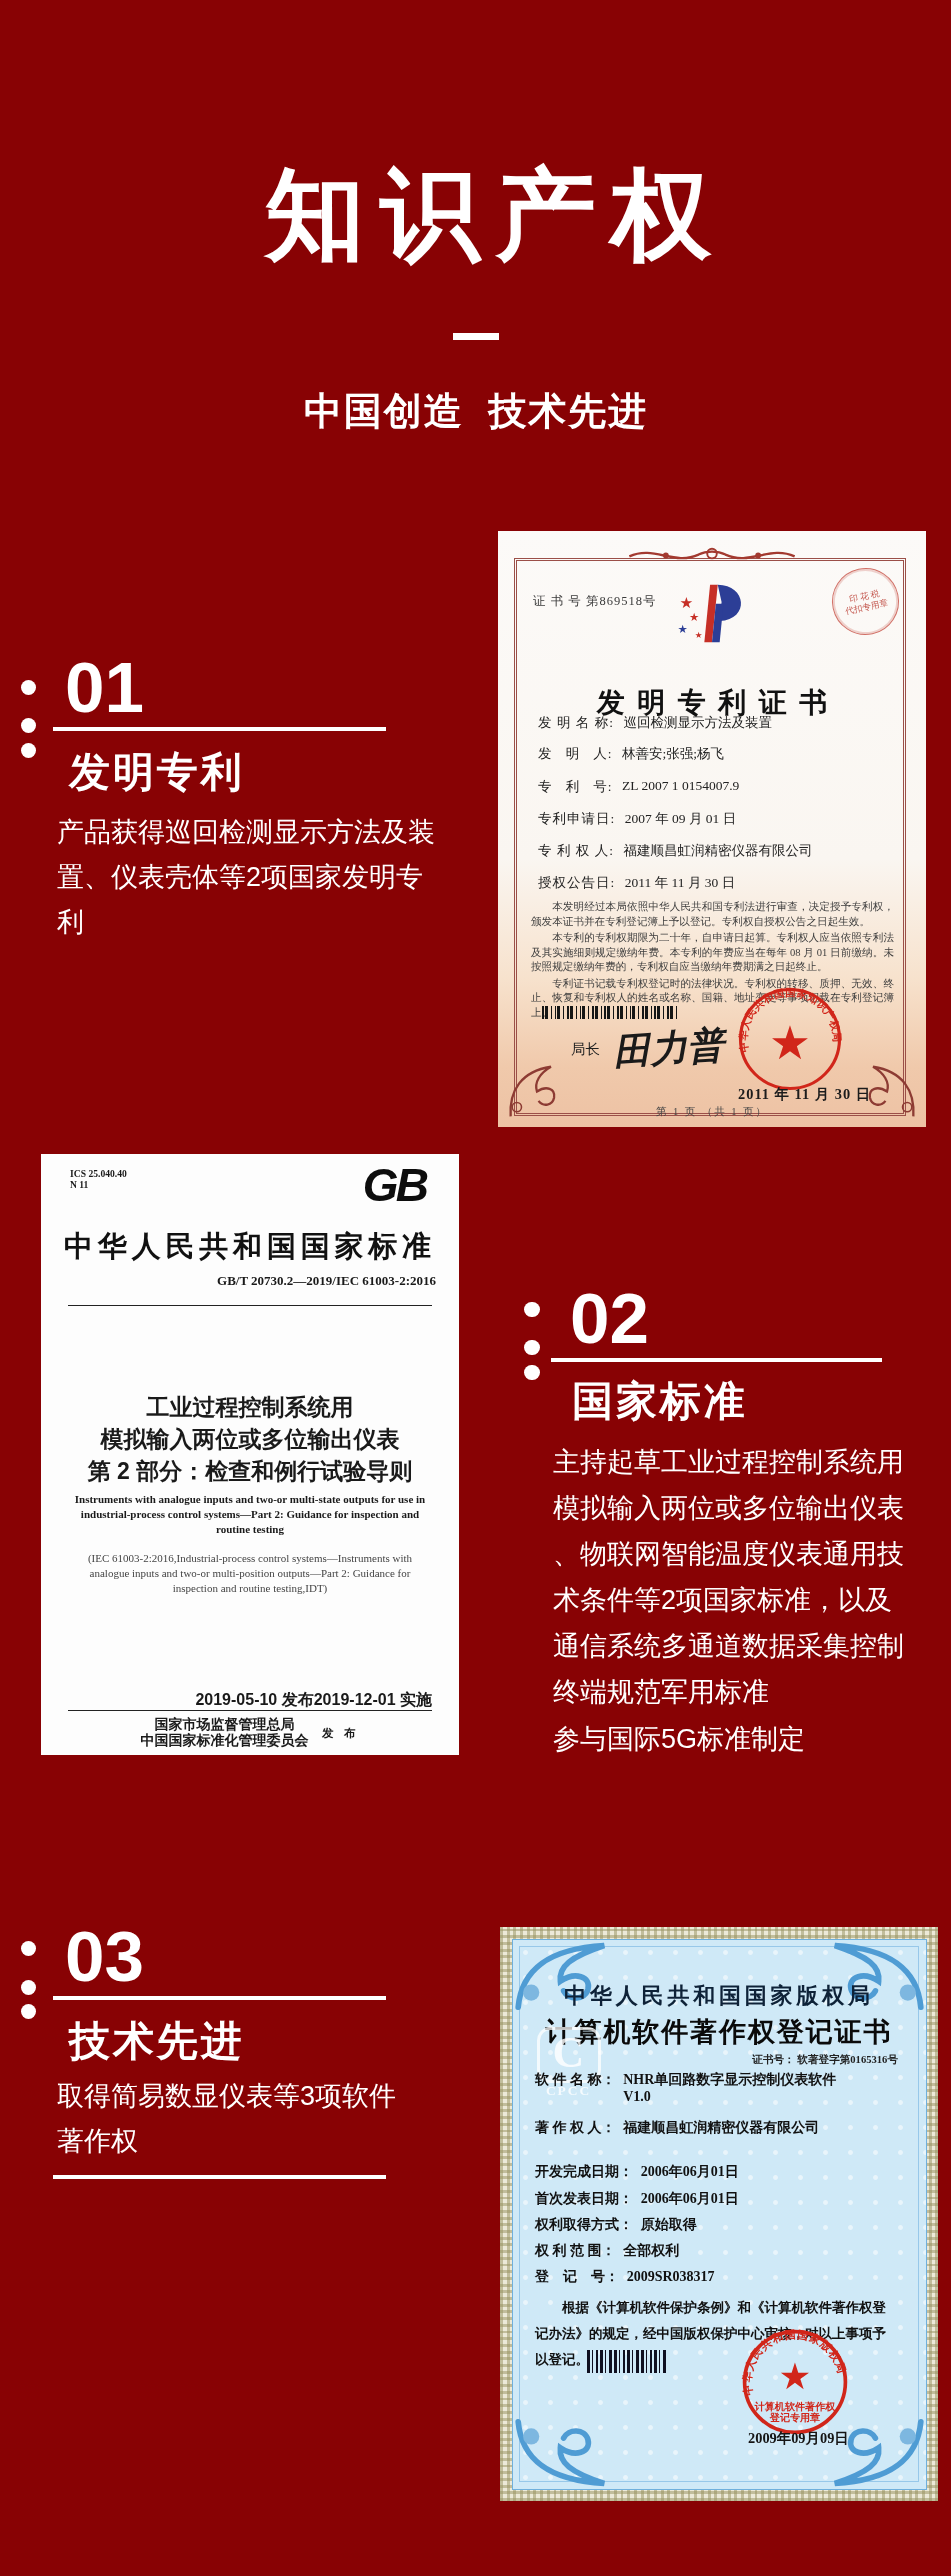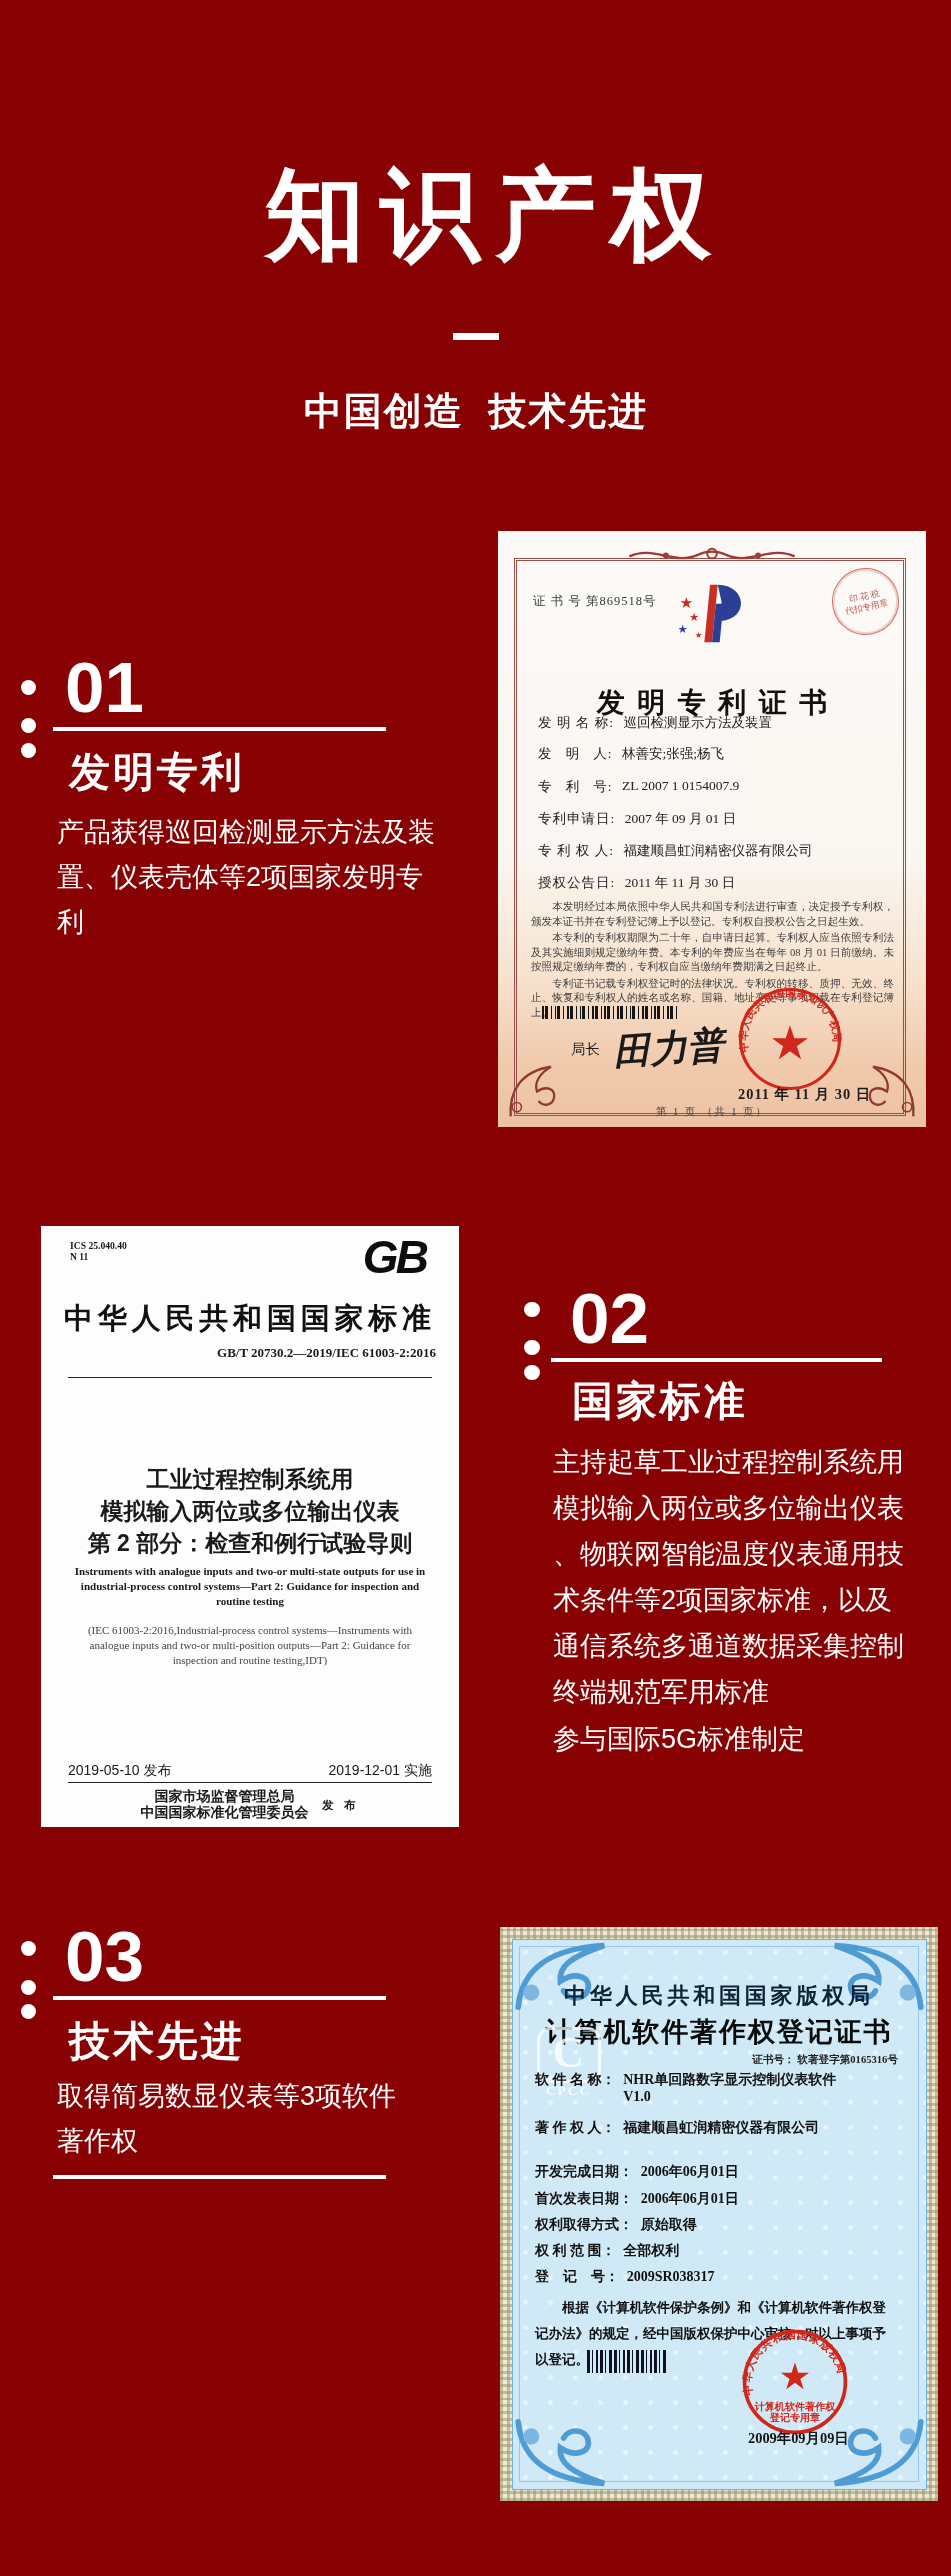--- a/index.html
+++ b/index.html
@@ -56,37 +56,37 @@
   .p-director{position:absolute;left:73px;top:493px;display:flex;align-items:center;}
   .p-director .lb{font-size:14.4px;color:#222;}
   .p-sign{font-family:"DejaVu Serif",serif;font-size:37px;font-style:italic;font-weight:700;margin-left:13.5px;
           transform:rotate(-4deg);color:#1a1a1a;}
   .p-seal{position:absolute;left:238px;top:454px;}
   .p-sealdate{position:absolute;left:240px;top:554px;font-size:14.4px;font-weight:700;letter-spacing:1px;color:#1c1c1c;}
   .p-footer{position:absolute;left:0;top:574px;width:100%;text-align:center;font-size:10.6px;letter-spacing:1.9px;color:#444;}
   .p-fl{position:absolute;bottom:5.8px;}
   .p-fl.l{left:7.7px}.p-fl.r{right:7.7px;transform:scaleX(-1)}
   
-  .gb{position:absolute;left:41px;top:1226px;width:418px;height:601px;background:#fdfdfd;
+  .gb{position:absolute;left:41px;top:1154px;width:418px;height:601px;background:#fdfdfd;
       font-family:"Liberation Serif",serif;color:#1a1a1a;}
   .gb-ics{position:absolute;left:29px;top:13.5px;font-size:9.6px;font-weight:700;line-height:11.5px;white-space:pre-line;}
   .gb-logo{position:absolute;right:33px;top:3.8px;font-size:46px;font-weight:900;font-style:italic;
            letter-spacing:-2.9px;color:#0d0d0d;font-family:"Liberation Sans",sans-serif;margin-left:7px;}
   .gb-title{position:absolute;left:0;top:73px;width:100%;text-align:center;font-size:29px;font-weight:700;
             letter-spacing:4.8px;color:#111;}
   .gb-code{position:absolute;right:23px;top:119px;font-size:13px;font-weight:700;}
   .gb-hr{position:absolute;left:27px;right:27px;top:151px;height:1px;background:#222;}
   .gb-std{position:absolute;left:0;top:237px;width:100%;text-align:center;font-size:23px;font-weight:700;
           line-height:32px;white-space:pre-line;font-family:"Liberation Sans",sans-serif;}
   .gb-en{position:absolute;left:50%;transform:translateX(-50%);top:338px;width:367px;text-align:center;
          font-size:11px;font-weight:700;line-height:15px;}
   .gb-iec{position:absolute;left:50%;transform:translateX(-50%);top:397px;width:331px;text-align:center;
           font-size:11px;line-height:15px;color:#444;}
-  .gb-dates{position:absolute;left:27px;right:27px;top:536px;display:flex;justify-content:space-between;
-            font-size:14px;font-weight:400;font-family:"Liberation Sans",sans-serif;}
+  .gb-dates{position:absolute;left:27px;right:27px;top:536px;display:flex;justify-content:flex-end;
+            font-size:16px;font-weight:700;font-family:"Liberation Sans",sans-serif;}
   .gb-hr2{position:absolute;left:27px;right:27px;top:556px;height:1px;background:#222;}
   .gb-issuers{position:absolute;left:0;top:563px;width:100%;display:flex;justify-content:center;align-items:center;}
   .gb-issuers .names{font-size:14px;font-weight:700;line-height:16.3px;text-align:center;white-space:pre-line;}
   .gb-issuers .fb{font-size:11.5px;font-weight:700;margin-left:13.5px;letter-spacing:3.8px;}
   
   .soft{position:absolute;left:500px;top:1927px;width:426px;height:574px;background:#ece9d8;
         background-image:repeating-linear-gradient(90deg,rgba(150,145,95,.5) 0 2.9px,transparent 2.9px 6.7px),
                          repeating-linear-gradient(0deg,rgba(150,145,95,.5) 0 2.9px,transparent 2.9px 6.7px);
         font-family:"Liberation Serif",serif;color:#111;padding-left:12px;}
   .soft-inner{position:absolute;inset:11.5px;background-color:#cfe9f7;border:1.9px solid #6fb0dd;

